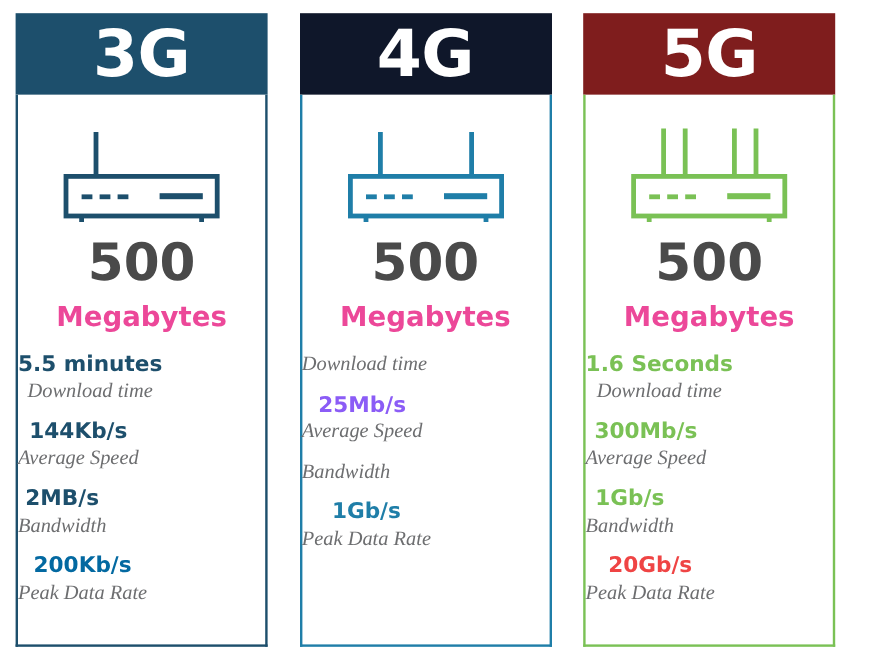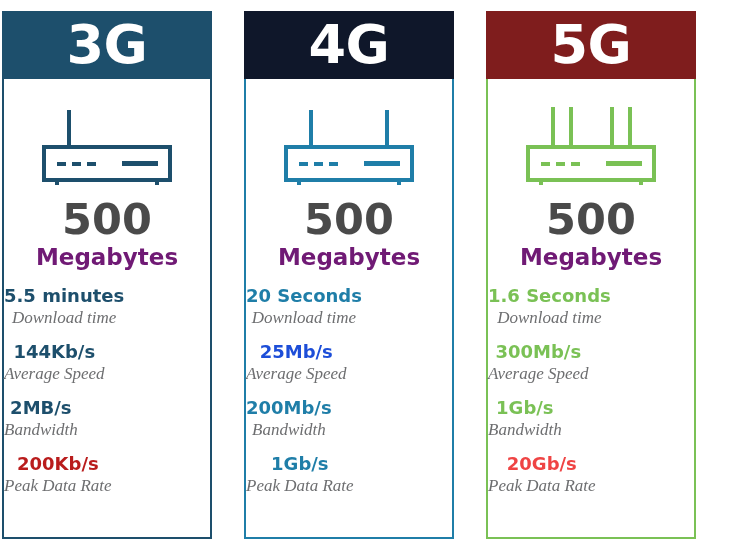--- a/index.html
+++ b/index.html
@@ -12,21 +12,21 @@
     height: 539px;
     font-family: "Liberation Sans", sans-serif;
     overflow: hidden;
   }
   .board {
     position: relative;
     width: 707px;
     height: 539px;
     display: flex;
     justify-content: space-between;
-    padding: 11px 11px 0 2px;
+    padding: 11px 11px 0 13px;
     box-sizing: border-box;
   }
   .card {
     width: 210px;
     display: flex;
     flex-direction: column;
   }
   .card-header {
     height: 68px;
     display: flex;
@@ -63,25 +63,25 @@
   .size-number {
     color: #4a4a4a;
     font-size: 43px;
     font-weight: bold;
     line-height: 1;
     margin-top: 11px;
     font-family: "DejaVu Sans", sans-serif;
     text-align: center;
   }
   .size-unit {
-    color: #701a75;
+    color: #ec4899;
     font-size: 23px;
     font-weight: bold;
     line-height: 1.15;
-    margin-top: 3px;
+    margin-top: 11px;
     font-family: "DejaVu Sans", sans-serif;
   }
   .stats {
     margin-top: 15px;
     width: 100%;
     display: flex;
     flex-direction: column;
     align-items: flex-start;
   }
   .stat {
@@ -137,21 +137,21 @@
         </div>
         <div class="stat">
           <div class="stat-value" style="color:#1d4f6c">144Kb/s</div>
           <div class="stat-label">Average Speed</div>
         </div>
         <div class="stat">
           <div class="stat-value" style="color:#1d4f6c">2MB/s</div>
           <div class="stat-label">Bandwidth</div>
         </div>
         <div class="stat">
-          <div class="stat-value" style="color:#b91c1c">200Kb/s</div>
+          <div class="stat-value" style="color:#0369a1">200Kb/s</div>
           <div class="stat-label">Peak Data Rate</div>
         </div>
       </div>
     </div>
   </div>
 
   <div class="card">
     <div class="card-header" style="background: #0f172a;">
       <span class="card-header-label">4G</span>
     </div>
@@ -170,29 +170,27 @@
             <rect x="40" y="67" width="9" height="4"></rect>
             <rect x="55" y="67" width="9" height="4"></rect>
             <rect x="90" y="66" width="36" height="5"></rect>
           </g>
         </svg>
       </div>
       <div class="size-number">500</div>
       <div class="size-unit">Megabytes</div>
       <div class="stats">
         <div class="stat">
-          <div class="stat-value" style="color:#1f7ea8">20 Seconds</div>
           <div class="stat-label">Download time</div>
         </div>
         <div class="stat">
-          <div class="stat-value" style="color:#1d4ed8">25Mb/s</div>
+          <div class="stat-value" style="color:#8b5cf6">25Mb/s</div>
           <div class="stat-label">Average Speed</div>
         </div>
         <div class="stat">
-          <div class="stat-value" style="color:#1f7ea8">200Mb/s</div>
           <div class="stat-label">Bandwidth</div>
         </div>
         <div class="stat">
           <div class="stat-value" style="color:#1f7ea8">1Gb/s</div>
           <div class="stat-label">Peak Data Rate</div>
         </div>
       </div>
     </div>
   </div>
 

